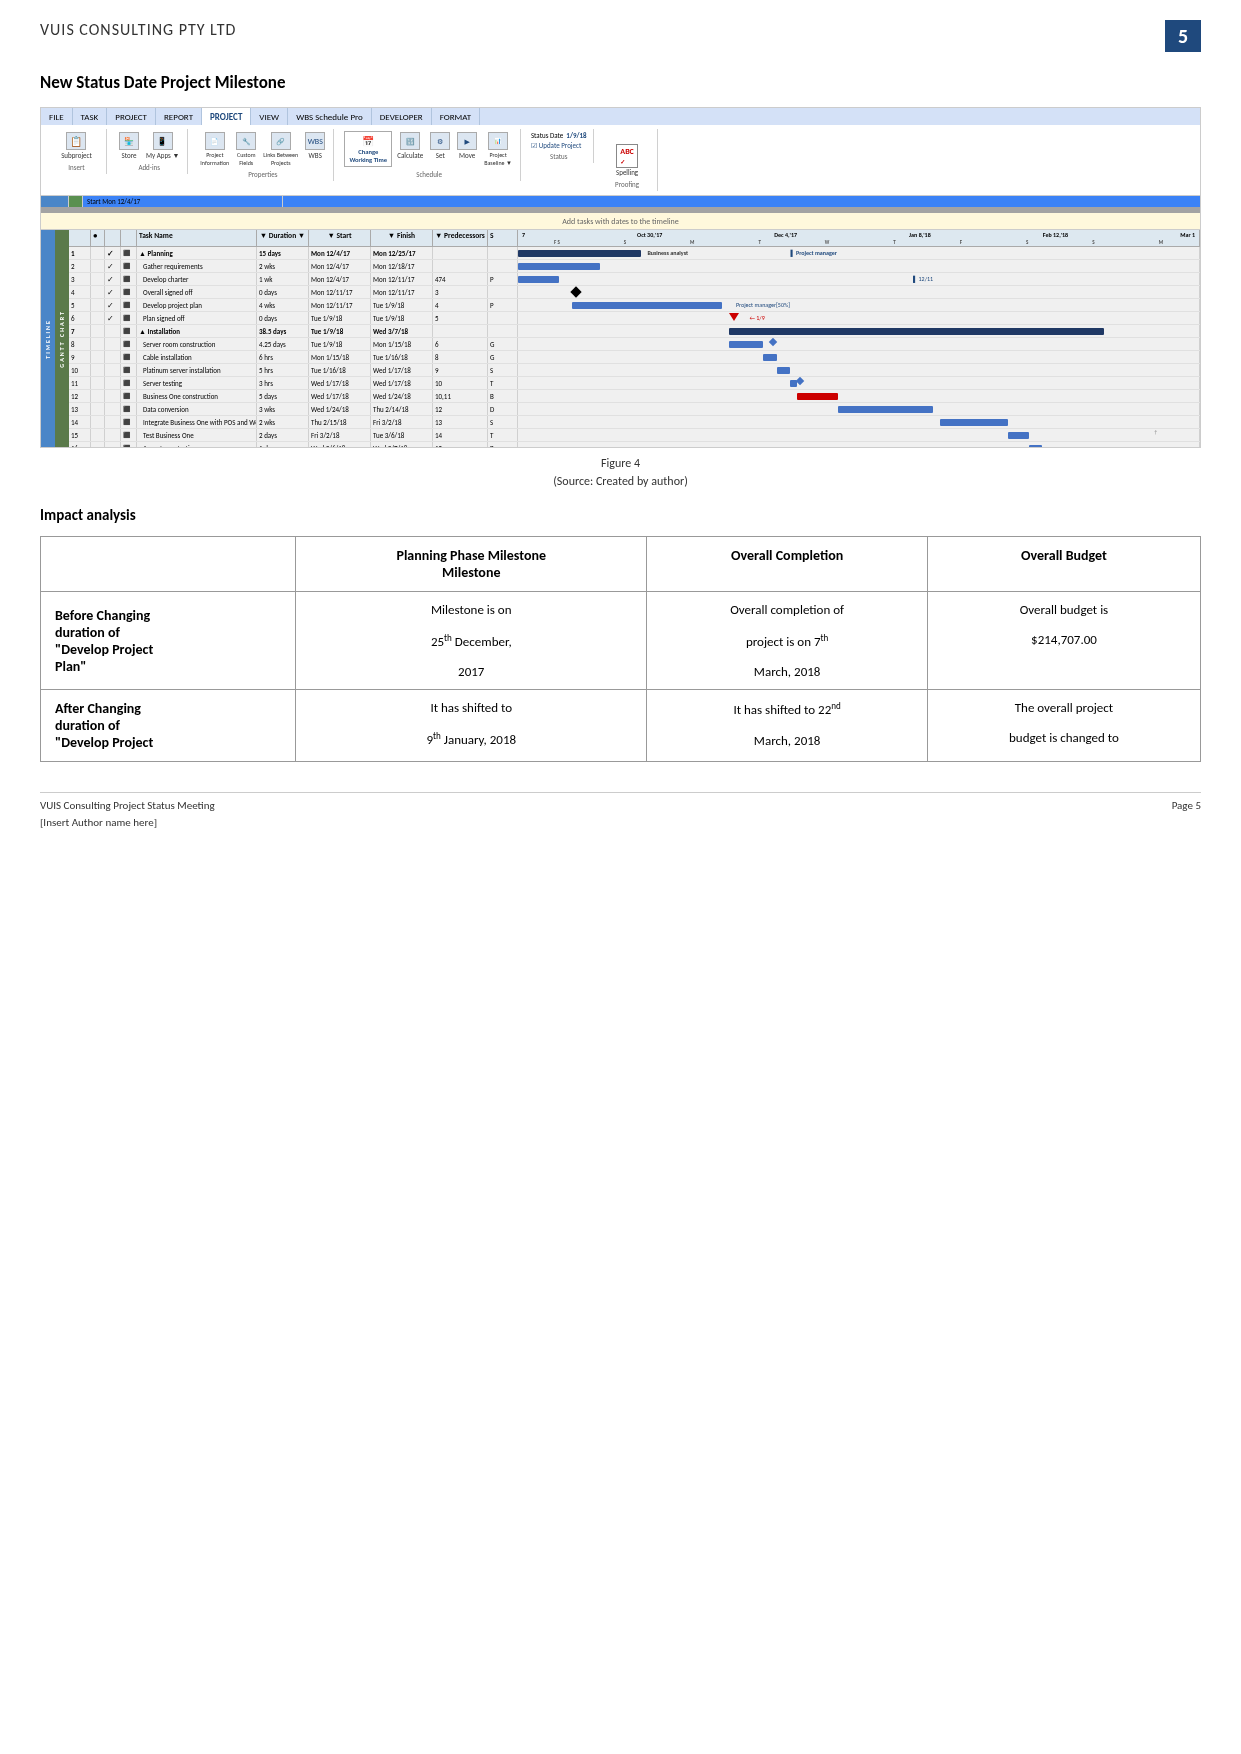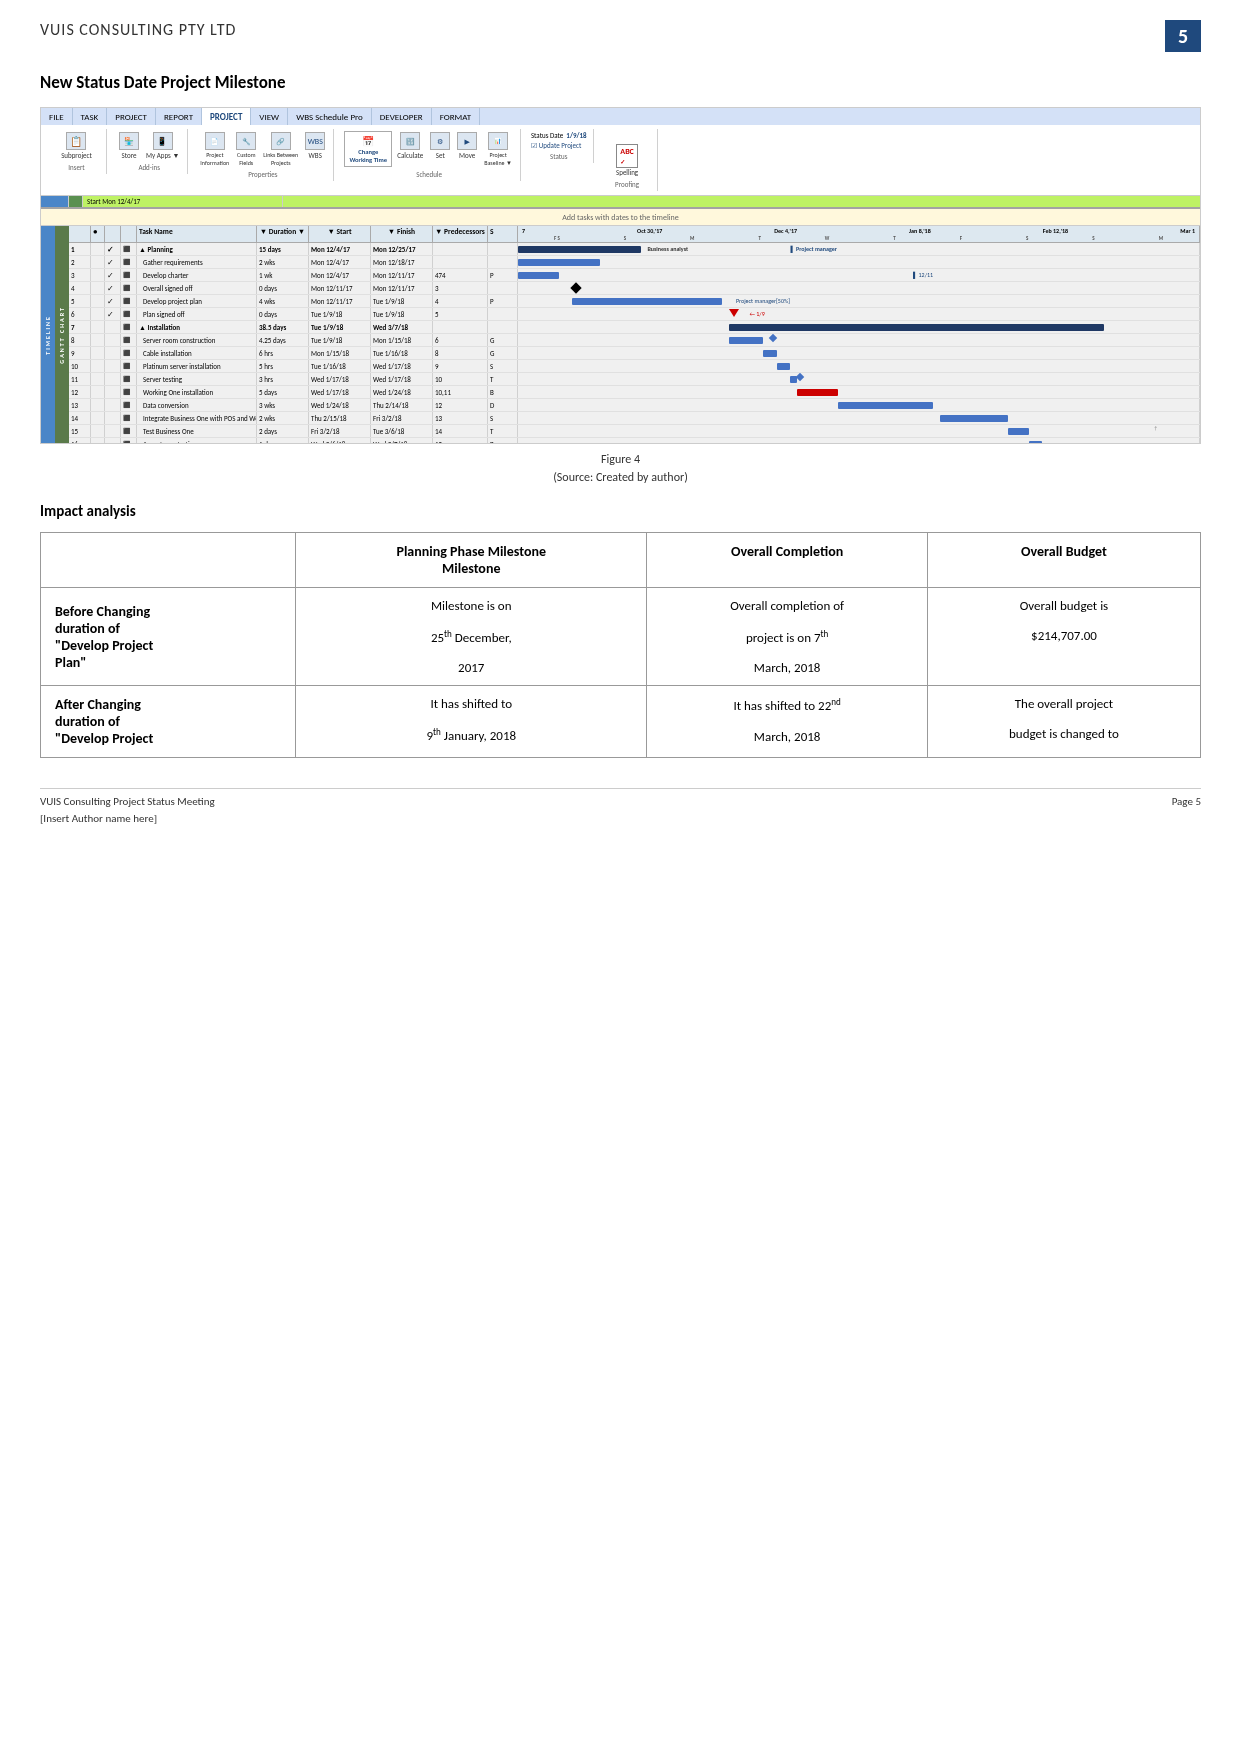--- a/index.html
+++ b/index.html
@@ -419,21 +419,21 @@
         <div class="ribbon-btn">
           <div class="abc-icon">ABC<br><span style="color:#c00;font-size:6px;">✓</span></div>
           <div class="ribbon-label-bottom">Spelling</div>
         </div>
       </div>
       <div style="font-size:7px;color:#666;margin-top:2px;">Proofing</div>
     </div>
   </div>
 
 
-  <div style="display:flex;background:#bef264;border-bottom:2px solid #a3a3a3;font-size:7px;">
+  <div style="display:flex;background:#3b82f6;border-bottom:6px solid #a3a3a3;font-size:7px;">
     <div style="width:28px;border-right:1px solid #ccc;background:#4a86c8;"></div>
     <div style="width:14px;border-right:1px solid #ccc;background:#5a9050;"></div>
     <div style="width:200px;border-right:1px solid #ccc;display:flex;align-items:center;padding:1px 4px;font-size:7px;">
       <span>Start</span>
       &nbsp;
       <span>Mon 12/4/17</span>
     </div>
   </div>
 
   <div class="add-tasks-row">Add tasks with dates to the timeline</div>
@@ -701,21 +701,21 @@
             <div style="position:absolute;left:41%;top:1px;width:6px;height:6px;background:#4472c4;transform:rotate(45deg);"></div>
           </div>
         </div>
         <div class="gantt-row">
           <div class="gantt-cell col-num">12</div>
           <div class="gantt-cell" style="width:14px;"></div>
           <div class="gantt-cell" style="width:16px;"></div>
           <div class="gantt-cell" style="width:16px;">
               <span style="color:#666;font-size:6px;">⬛</span>
             </div>
-          <div class="gantt-cell col-task" style="padding-left:6px;">Working One installation</div>
+          <div class="gantt-cell col-task" style="padding-left:6px;">Business One construction</div>
           <div class="gantt-cell col-duration">5 days</div>
           <div class="gantt-cell col-start">Wed 1/17/18</div>
           <div class="gantt-cell col-finish">Wed 1/24/18</div>
           <div class="gantt-cell col-pred">10,11</div>
           <div class="gantt-cell col-res">B</div>
           <div class="gantt-cell col-gantt" style="position:relative;">
             <div class="task-bar" style="left:41%;width:6%;background:#c00;"></div>
           </div>
         </div>
         <div class="gantt-row">

